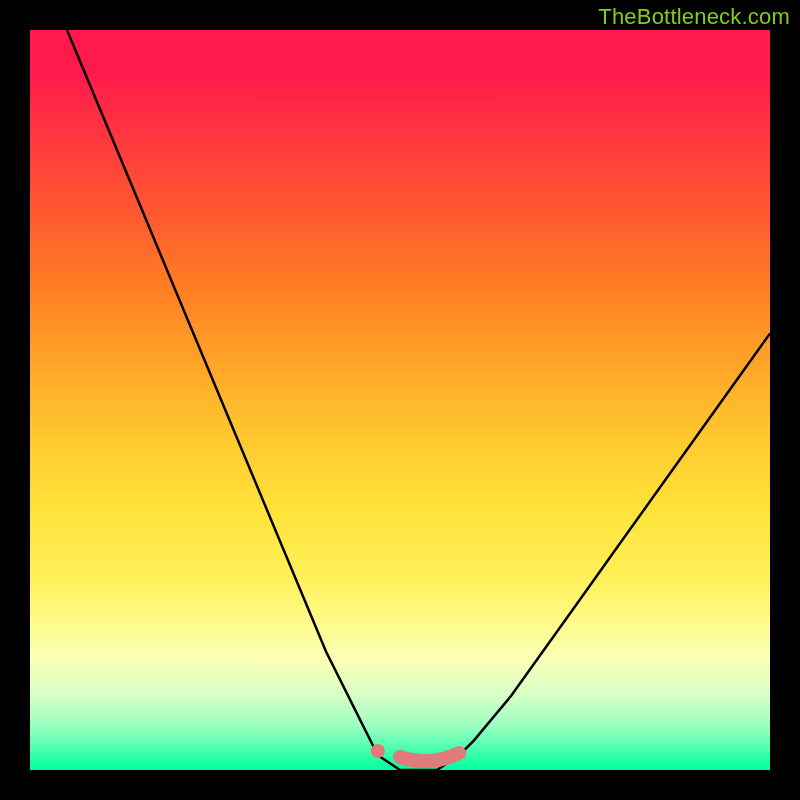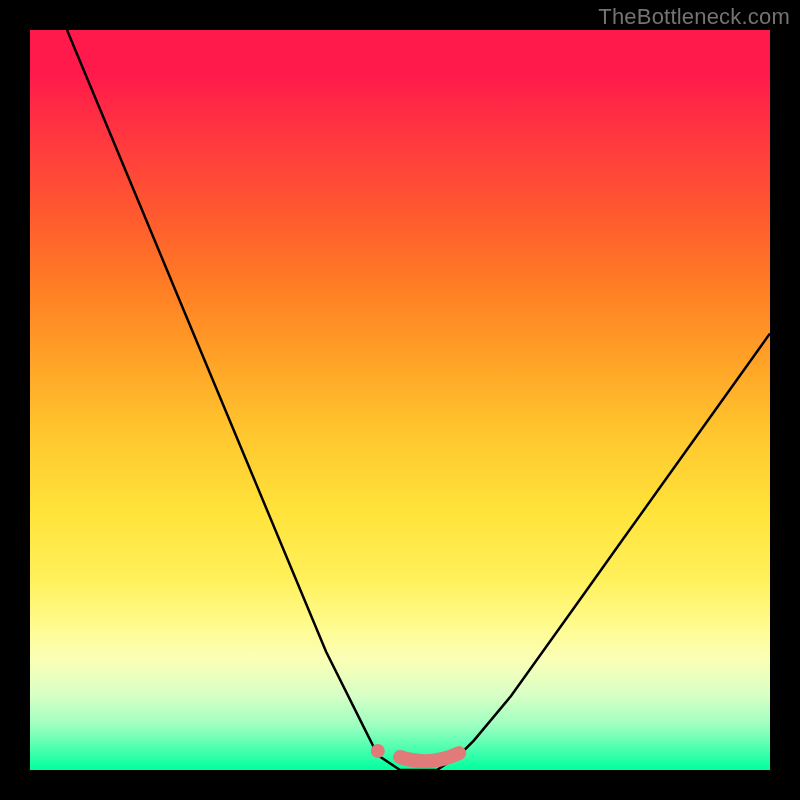--- a/index.html
+++ b/index.html
@@ -38,21 +38,21 @@
       #d7ffc6 90%,
       #9cffc0 94%,
       #4fffb0 97%,
       #00ff9e 100%
     );
   }
   .watermark {
     position: absolute;
     top: 4px;
     right: 10px;
-    color: #737373;
+    color: #84cc16;
     font-size: 22px;
     letter-spacing: 0.2px;
     user-select: none;
   }
   svg.curve {
     position: absolute;
     left: 0;
     top: 0;
     width: 740px;
     height: 740px;

